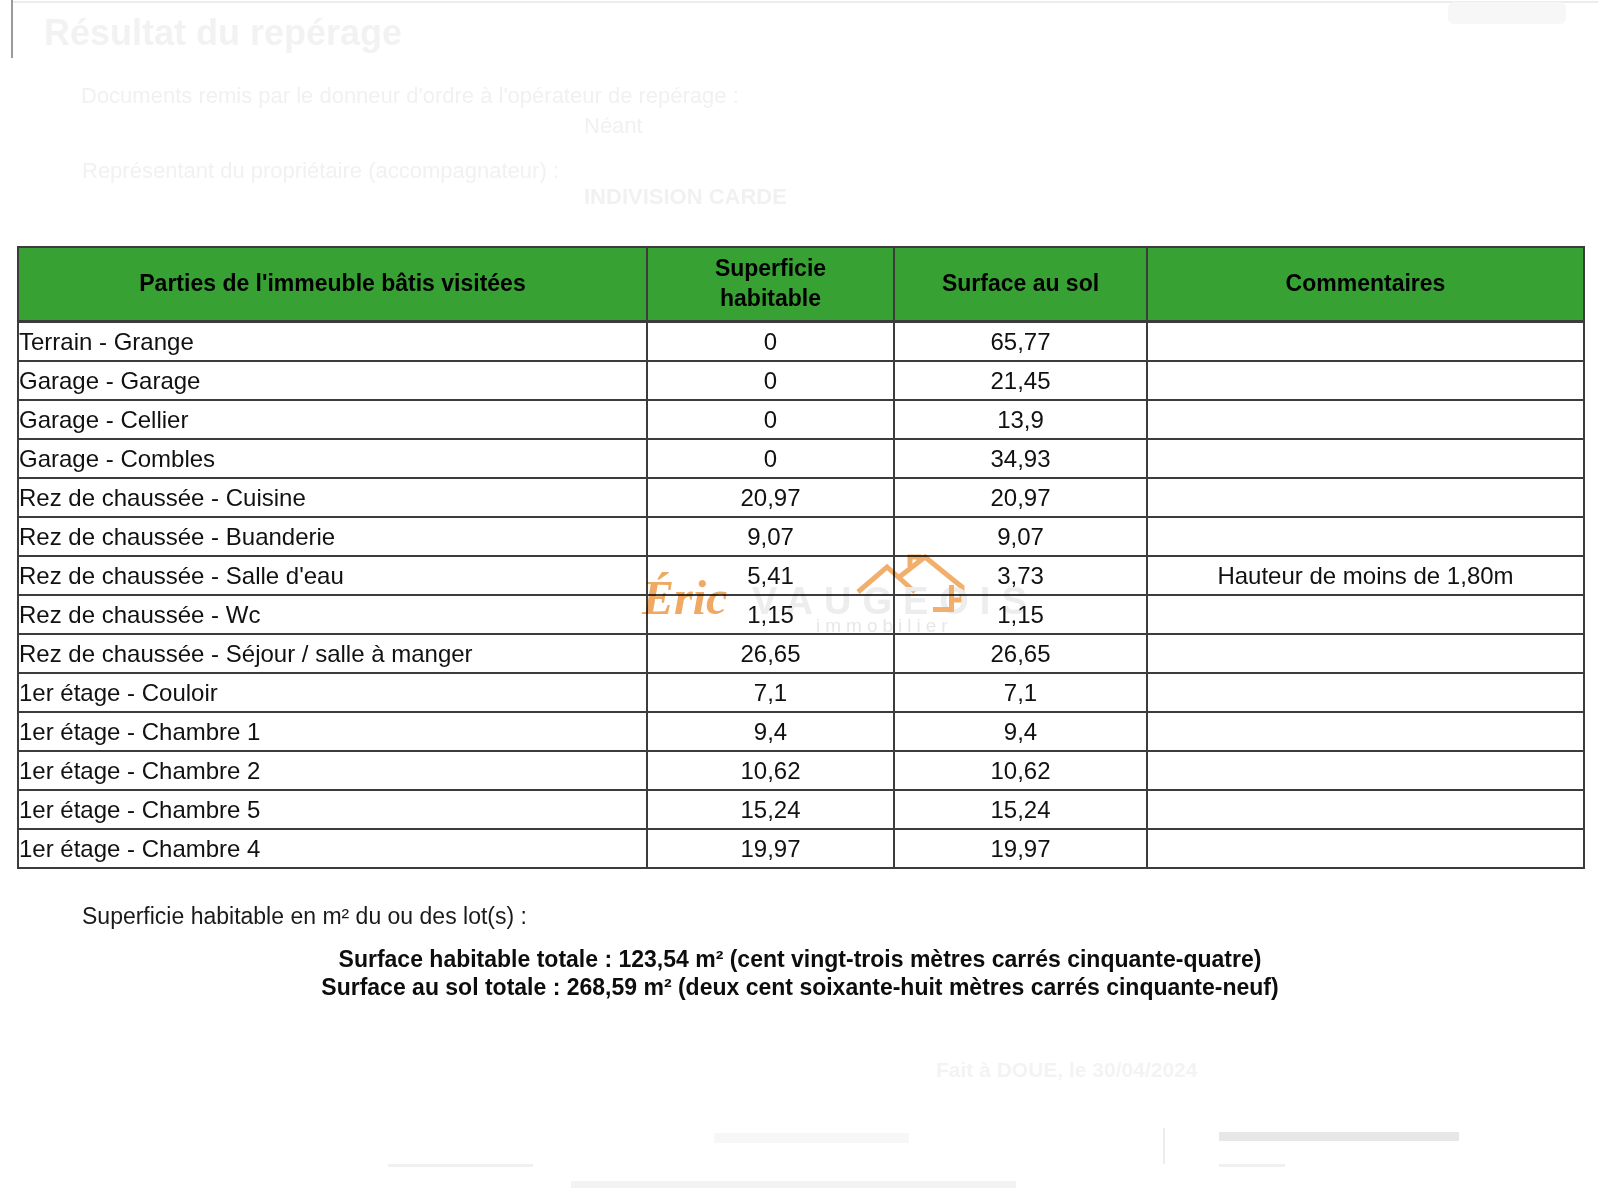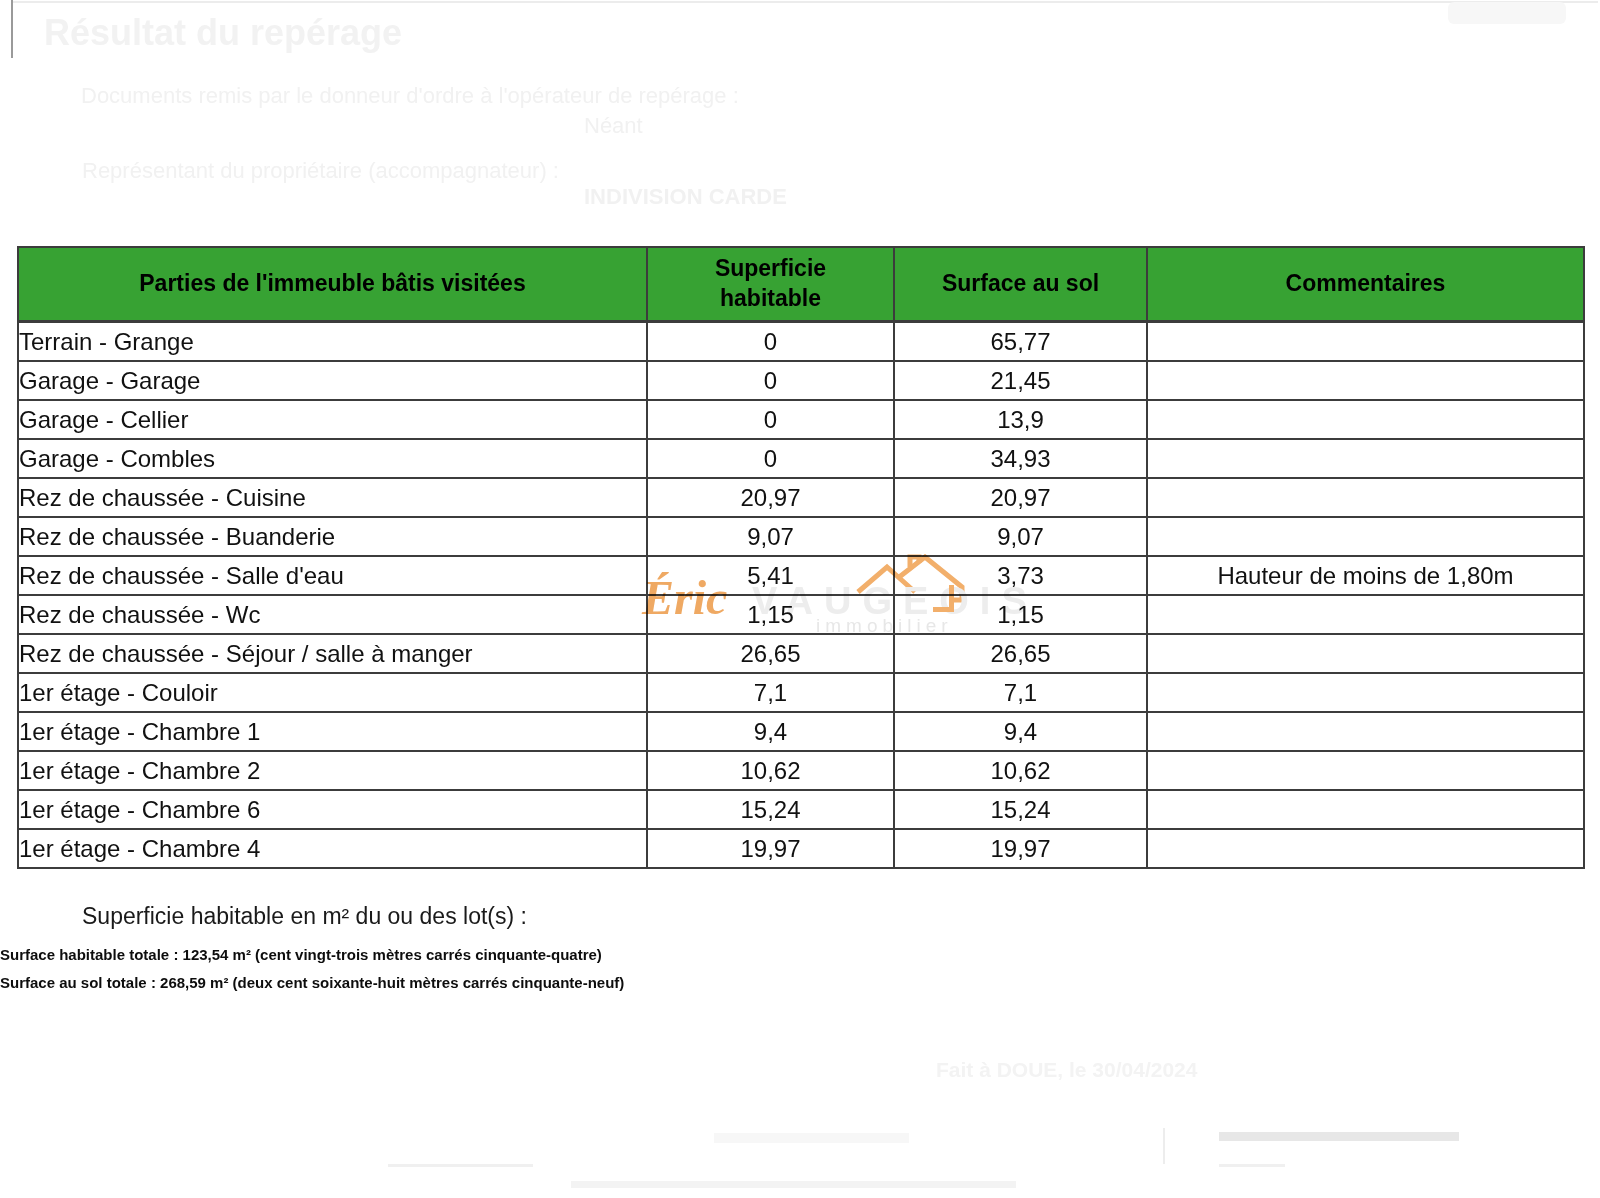--- a/index.html
+++ b/index.html
@@ -51,22 +51,22 @@
               font-size:48px; color:#efa963; }
   .wm-last  { position:absolute; left:752px; top:580px;
               font-size:38px; font-weight:700; letter-spacing:11px; color:#ededed; }
   .wm-hook  { position:absolute; left:933px; top:585px; width:16px; height:22px;
               border-right:5px solid #f2af6b; border-bottom:5px solid #f2af6b; }
   .wm-sub   { position:absolute; left:816px; top:615px;
               font-size:19px; letter-spacing:5px; color:#e7e7e7; }
 
   
   .lots-label { position:absolute; left:82px; top:903px; font-size:23px; color:#1a1a1a; white-space:nowrap; }
-  .total-line { position:absolute; left:0; width:1600px; text-align:left;
-                font-size:15px; font-weight:700; color:#0d0d0d; white-space:nowrap; }
+  .total-line { position:absolute; left:0; width:1600px; text-align:center;
+                font-size:23px; font-weight:700; color:#0d0d0d; white-space:nowrap; }
   .total-habitable { top:946px; }
   .total-floor     { top:974px; }
 
   
   .faded-date { left:936px; top:1058px; font-size:21px; font-weight:700; color:#f3f3f3; }
   .f-smudge1  { position:absolute; left:714px;  top:1133px; width:195px; height:10px; background:#f7f7f7; }
   .f-vline    { position:absolute; left:1163px; top:1128px; width:2px;   height:36px; background:#ededed; }
   .f-stamp    { position:absolute; left:1219px; top:1132px; width:240px; height:9px;  background:#e7e7e7; }
   .f-dash1    { position:absolute; left:388px;  top:1164px; width:145px; height:3px;  background:#f0f0f0; }
   .f-dash2    { position:absolute; left:1219px; top:1164px; width:66px;  height:3px;  background:#f0f0f0; }
@@ -167,21 +167,21 @@
         <td class="cell-sol">9,4</td>
         <td class="cell-comment"></td>
       </tr>
       <tr>
         <td class="cell-part">1er étage - Chambre 2</td>
         <td class="cell-habitable">10,62</td>
         <td class="cell-sol">10,62</td>
         <td class="cell-comment"></td>
       </tr>
       <tr>
-        <td class="cell-part">1er étage - Chambre 6</td>
+        <td class="cell-part">1er étage - Chambre 5</td>
         <td class="cell-habitable">15,24</td>
         <td class="cell-sol">15,24</td>
         <td class="cell-comment"></td>
       </tr>
       <tr>
         <td class="cell-part">1er étage - Chambre 4</td>
         <td class="cell-habitable">19,97</td>
         <td class="cell-sol">19,97</td>
         <td class="cell-comment"></td>
       </tr>

